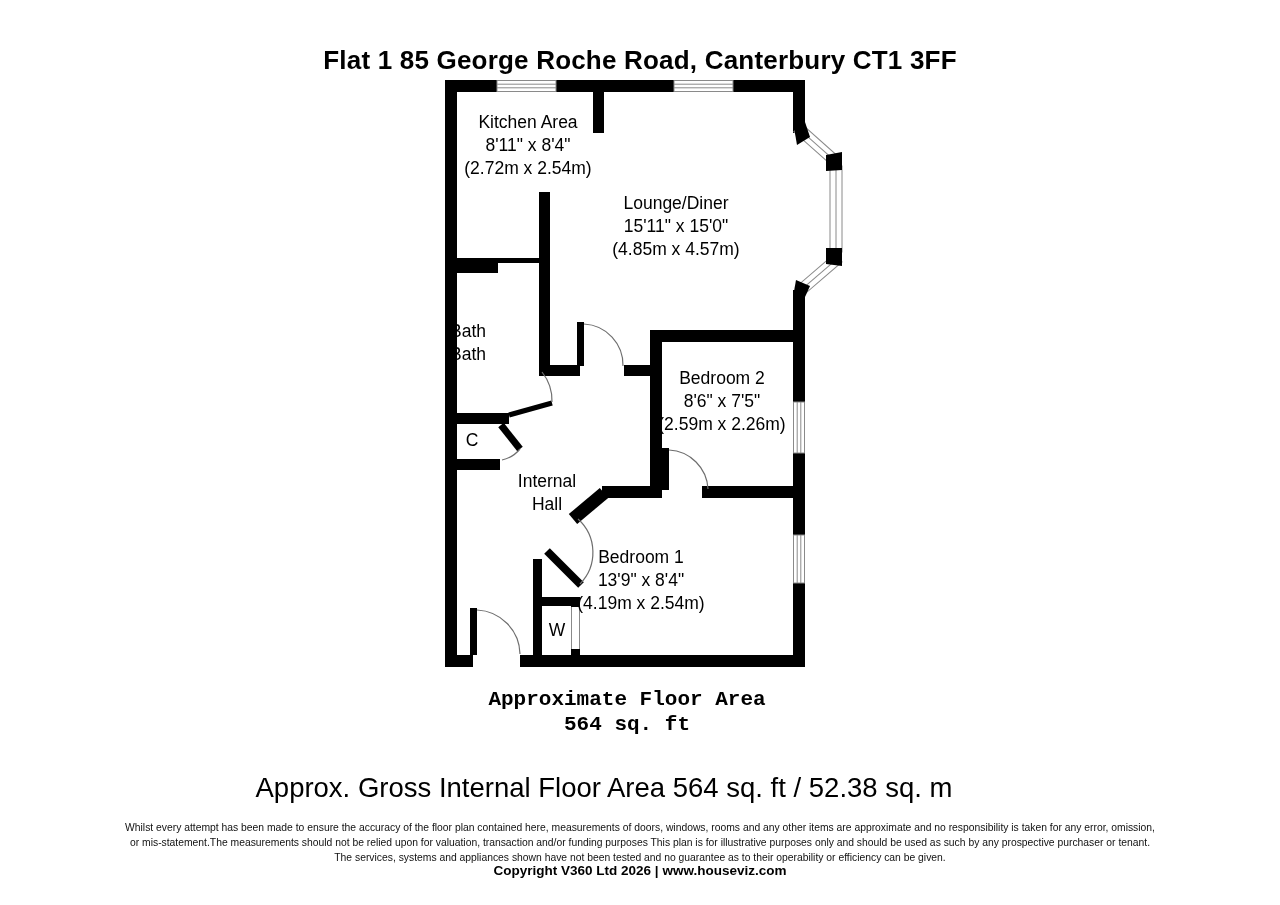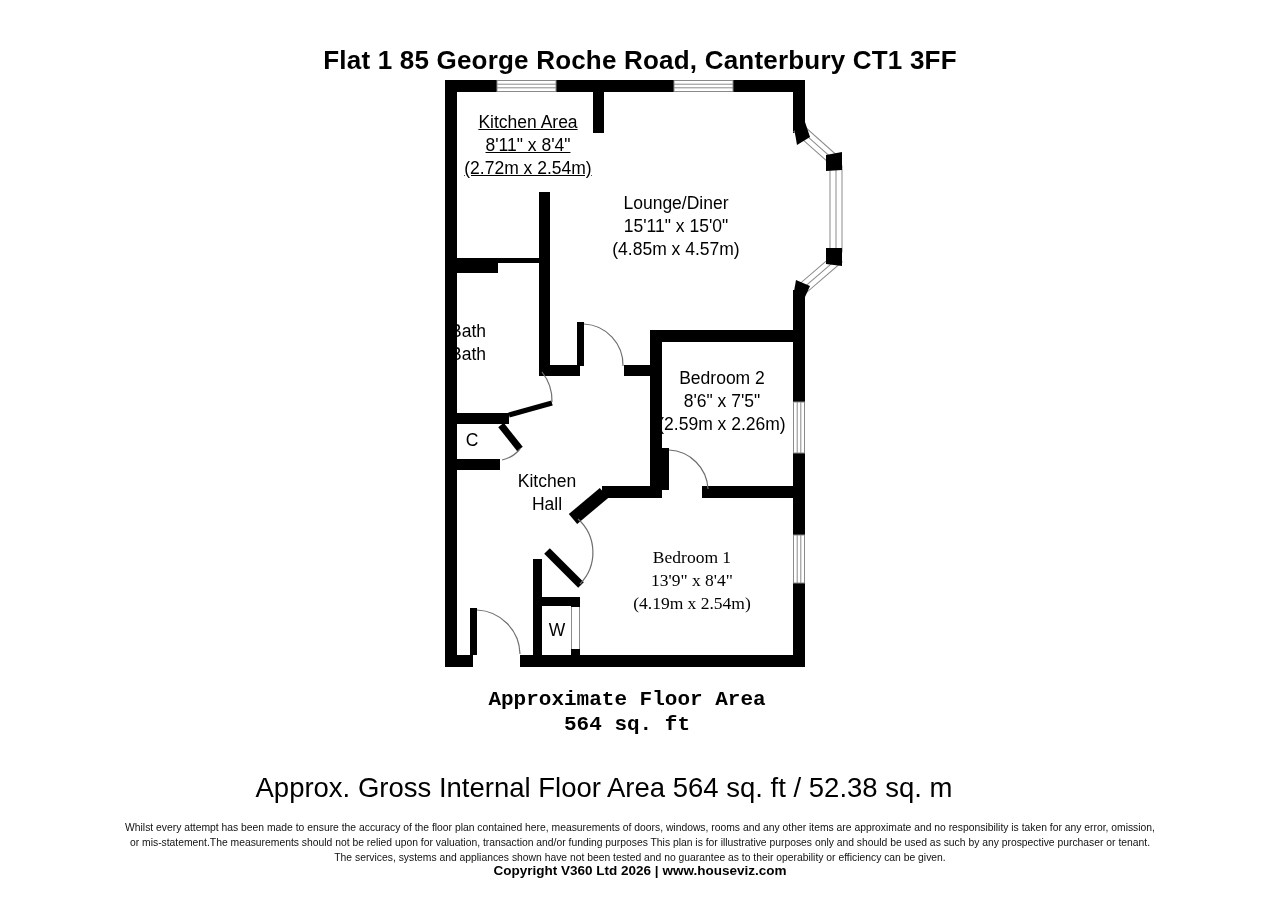--- a/index.html
+++ b/index.html
@@ -119,21 +119,21 @@
     <line class="leafline" x1="509" y1="415" x2="552" y2="403" stroke-width="5"></line>
     <path class="arc" d="M 542 372 A 46 46 0 0 1 552 402"></path>
 
     <line class="leafline" x1="501" y1="425" x2="520" y2="449" stroke-width="7"></line>
     <path class="arc" d="M 520 449 A 32 32 0 0 1 502 460"></path>
   </g>
 </svg>
 
 <div class="txt title" style="left:640px;top:29px;margin-top:16px;">Flat 1 85 George Roche Road, Canterbury CT1 3FF</div>
 
-<div class="txt room" style="left:528px;top:111px;text-decoration:underline;">
+<div class="txt room" style="left:528px;top:111px;">
   <div>Kitchen Area</div>
   <div>8'11" x 8'4"</div>
   <div>(2.72m x 2.54m)</div>
 </div>
 
 <div class="txt room" style="left:676px;top:192px;">
   <div>Lounge/Diner</div>
   <div>15'11" x 15'0"</div>
   <div>(4.85m x 4.57m)</div>
 </div>
@@ -145,25 +145,25 @@
 
 <div class="txt room" style="left:722px;top:367px;">
   <div>Bedroom 2</div>
   <div>8'6" x 7'5"</div>
   <div>(2.59m x 2.26m)</div>
 </div>
 
 <div class="txt closet" style="left:472px;top:430px;">C</div>
 
 <div class="txt room" style="left:547px;top:470px;">
-  <div>Kitchen</div>
+  <div>Internal</div>
   <div>Hall</div>
 </div>
 
-<div class="txt room" style="left:692px;top:546px;font-family:Liberation Serif, serif;">
+<div class="txt room" style="left:641px;top:546px;">
   <div>Bedroom 1</div>
   <div>13'9" x 8'4"</div>
   <div>(4.19m x 2.54m)</div>
 </div>
 
 <div class="txt closet" style="left:557px;top:620px;">W</div>
 
 <div class="txt area-block" style="left:627px;top:687px;">
   <div>Approximate Floor Area</div>
   <div>564 sq. ft</div>

